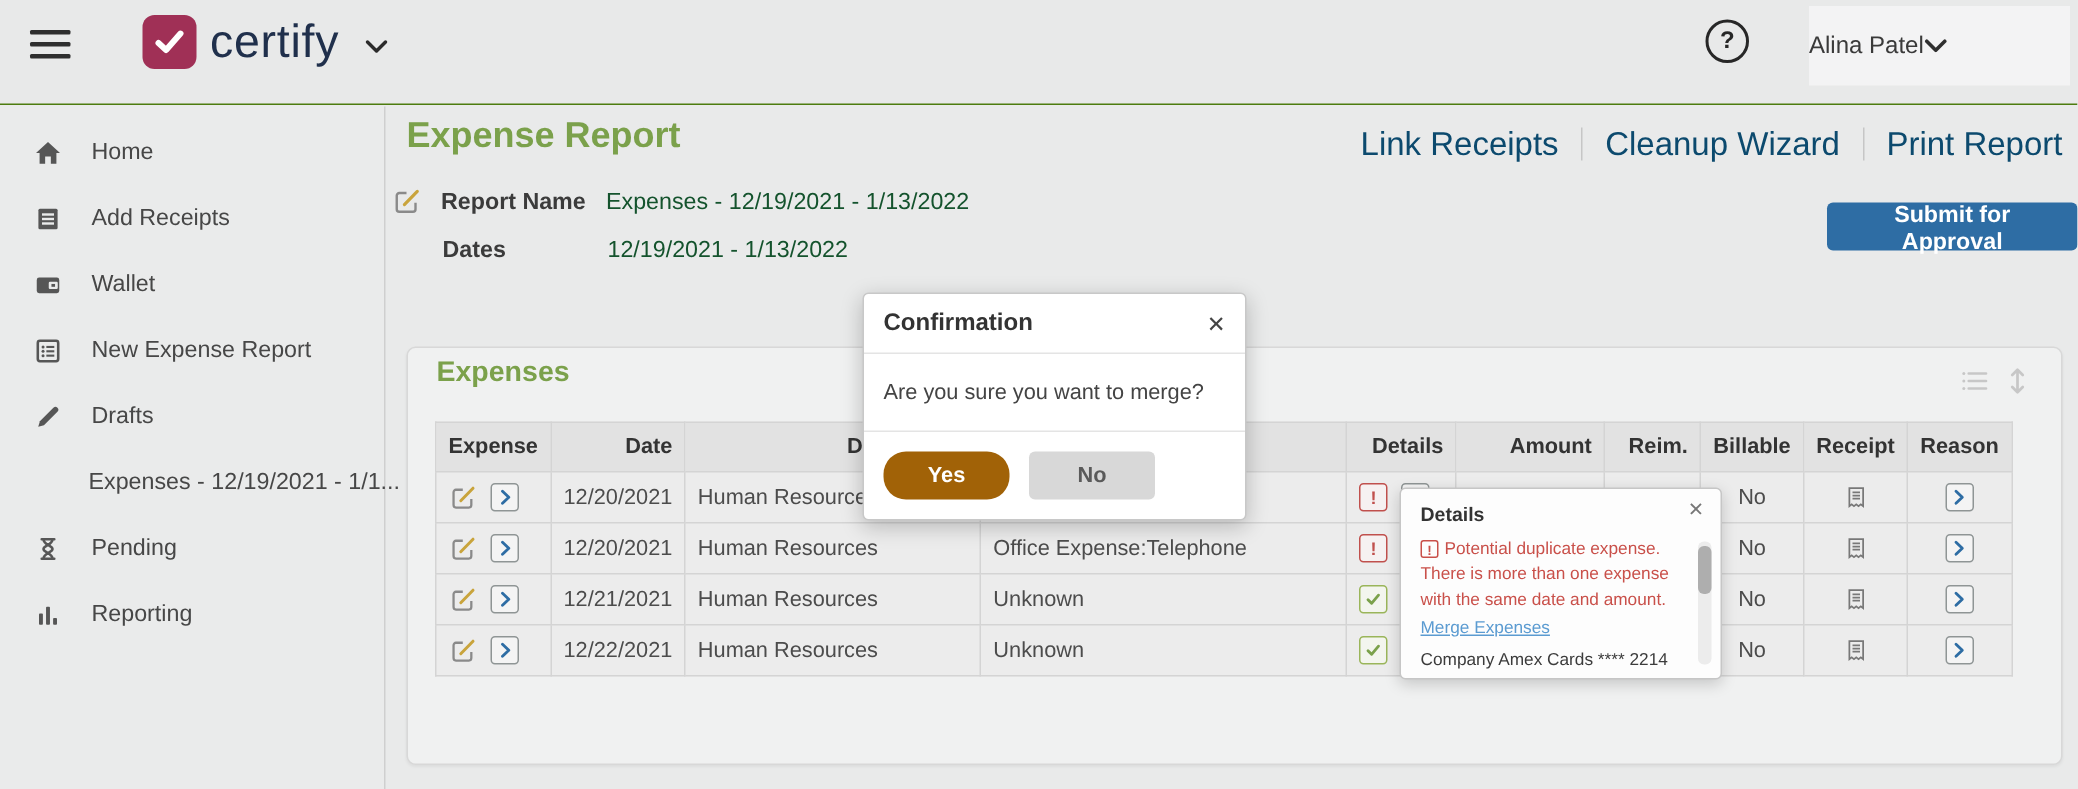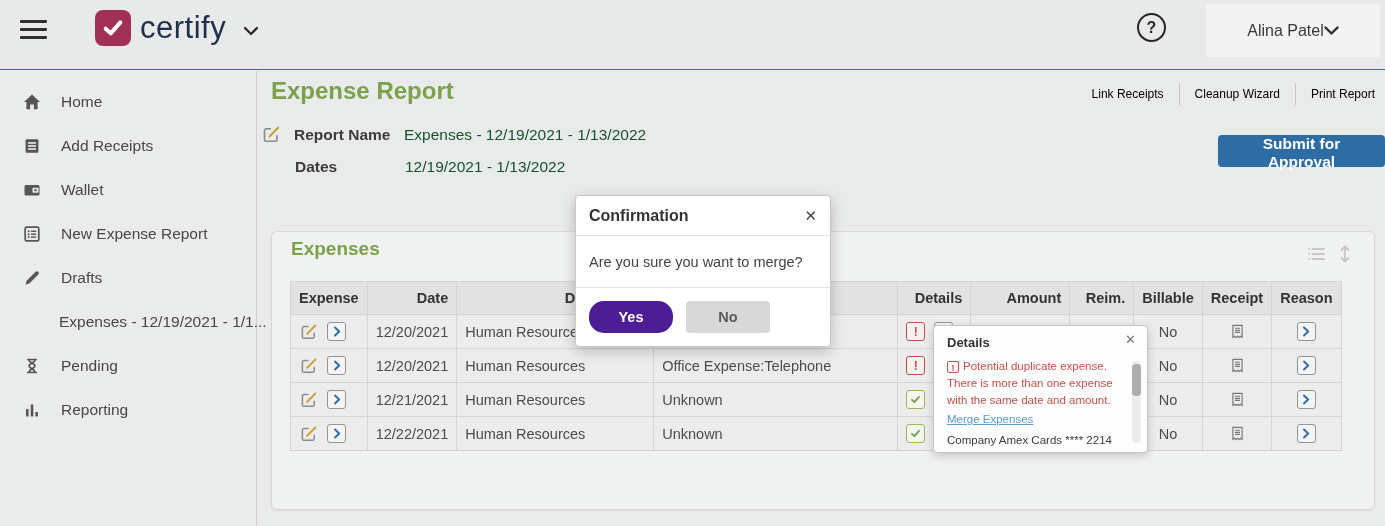--- a/index.html
+++ b/index.html
@@ -19,34 +19,34 @@
   .hamburger span { display:block; height:3px; background:#2e2e2e; border-radius:1px; }
   .logo-wrap { position:absolute; left:95px; top:10px; display:flex; align-items:center; }
   .logo-box { width:36px; height:36px; background:#a03056; border-radius:8px;
               display:flex; align-items:center; justify-content:center; }
   .brand-text { margin-left:9px; font-size:31px; color:#20304c; letter-spacing:.5px; font-weight:500; }
   .brand-chevron { margin-left:17px; margin-top:6px; }
   .help-btn { position:absolute; left:1137px; top:13px; width:29px; height:29px; border:2.5px solid #272727;
               border-radius:50%; display:flex; align-items:center; justify-content:center;
               font-size:16px; font-weight:bold; color:#272727; cursor:pointer; }
   .user-box { position:absolute; left:1206px; top:4px; width:174px; height:53px; background:#f3f3f4;
-              display:flex; align-items:center; justify-content:center; cursor:pointer; }
+              display:flex; align-items:center; justify-content:flex-start; cursor:pointer; }
   .user-name { font-size:16px; color:#3a3a3a; }
   
   .sidebar { position:absolute; left:0; top:71px; width:257px; height:455px;
              background:#eaebeb; border-right:1px solid #cfcfcf; padding-top:9px; }
   .side-item { height:44px; display:flex; align-items:center; padding-left:22px; gap:19px;
                cursor:pointer; }
   .side-item .lbl { font-size:15.5px; color:#474747; white-space:nowrap; }
   .side-item.sub { padding-left:59px; }
   .side-icon { width:20px; height:20px; flex:0 0 20px; }
   
   .main-title { position:absolute; left:271px; top:77px; font-size:24px; font-weight:bold; color:#7ba14b; }
   .head-links { position:absolute; top:83px; right:10px; display:flex; align-items:center; }
-  .head-link { font-size:12px; color:#000000; cursor:pointer; }
+  .head-link { font-size:22px; color:#0c4a6e; cursor:pointer; }
   .hl-sep { width:1px; height:22px; background:#c6c6c6; margin:0 15px; }
   .meta-row { position:absolute; display:flex; align-items:center; }
   .meta-label { font-size:15.5px; font-weight:bold; color:#3b3b3b; }
   .meta-value { font-size:15.5px; color:#14532d; }
   .submit-btn { position:absolute; left:1218px; top:135px; height:32px; padding:0 17px;
                 background:#2e6da4; border:none; border-radius:4px; color:#fff;
                 font-size:15.5px; font-weight:bold; font-family:inherit; cursor:pointer; }
   
   .panel { position:absolute; left:271px; top:231px; width:1104px; height:279px;
            background:#f0f1f1; border:1px solid #d8d8d8; border-radius:6px;
@@ -73,21 +73,21 @@
   
   .modal { position:absolute; left:575px; top:195px; width:256px; height:152px; background:#fff;
            border:1px solid #c8c8c8; border-radius:4px; box-shadow:0 4px 14px rgba(0,0,0,.22); z-index:60; }
   .modal-head { height:40px; border-bottom:1px solid #e4e4e4; display:flex; align-items:center;
                 justify-content:space-between; padding:0 13px; }
   .modal-title { font-size:16px; font-weight:600; color:#333; }
   .modal-x { font-size:15px; color:#444; cursor:pointer; }
   .modal-body { height:52px; border-bottom:1px solid #e4e4e4; display:flex; align-items:center;
                 padding:0 13px; font-size:14.5px; color:#444; }
   .modal-foot { display:flex; gap:13px; padding:13px; }
-  .btn-yes { width:84px; height:32px; background:#4c1d95; border:none; border-radius:15px;
+  .btn-yes { width:84px; height:32px; background:#a16207; border:none; border-radius:15px;
              color:#fff; font-weight:bold; font-size:14.5px; font-family:inherit; cursor:pointer; }
   .btn-no  { width:84px; height:32px; background:#d8d8d8; border:none; border-radius:4px;
              color:#5a5a5a; font-weight:bold; font-size:14.5px; font-family:inherit; cursor:pointer; }
   
   .popover { position:absolute; left:933px; top:325px; width:215px; height:128px; background:#fdfdfd;
              border:1px solid #c6c6c6; border-radius:4px; box-shadow:0 3px 10px rgba(0,0,0,.18);
              z-index:50; overflow:hidden; }
   .pop-title { position:absolute; left:13px; top:9px; font-size:13px; font-weight:bold; color:#333; }
   .pop-x { position:absolute; right:11px; top:6px; font-size:13px; color:#777; cursor:pointer; }
   .pop-scroll { position:absolute; right:6px; top:35px; bottom:9px; width:9px; background:#ececec;

